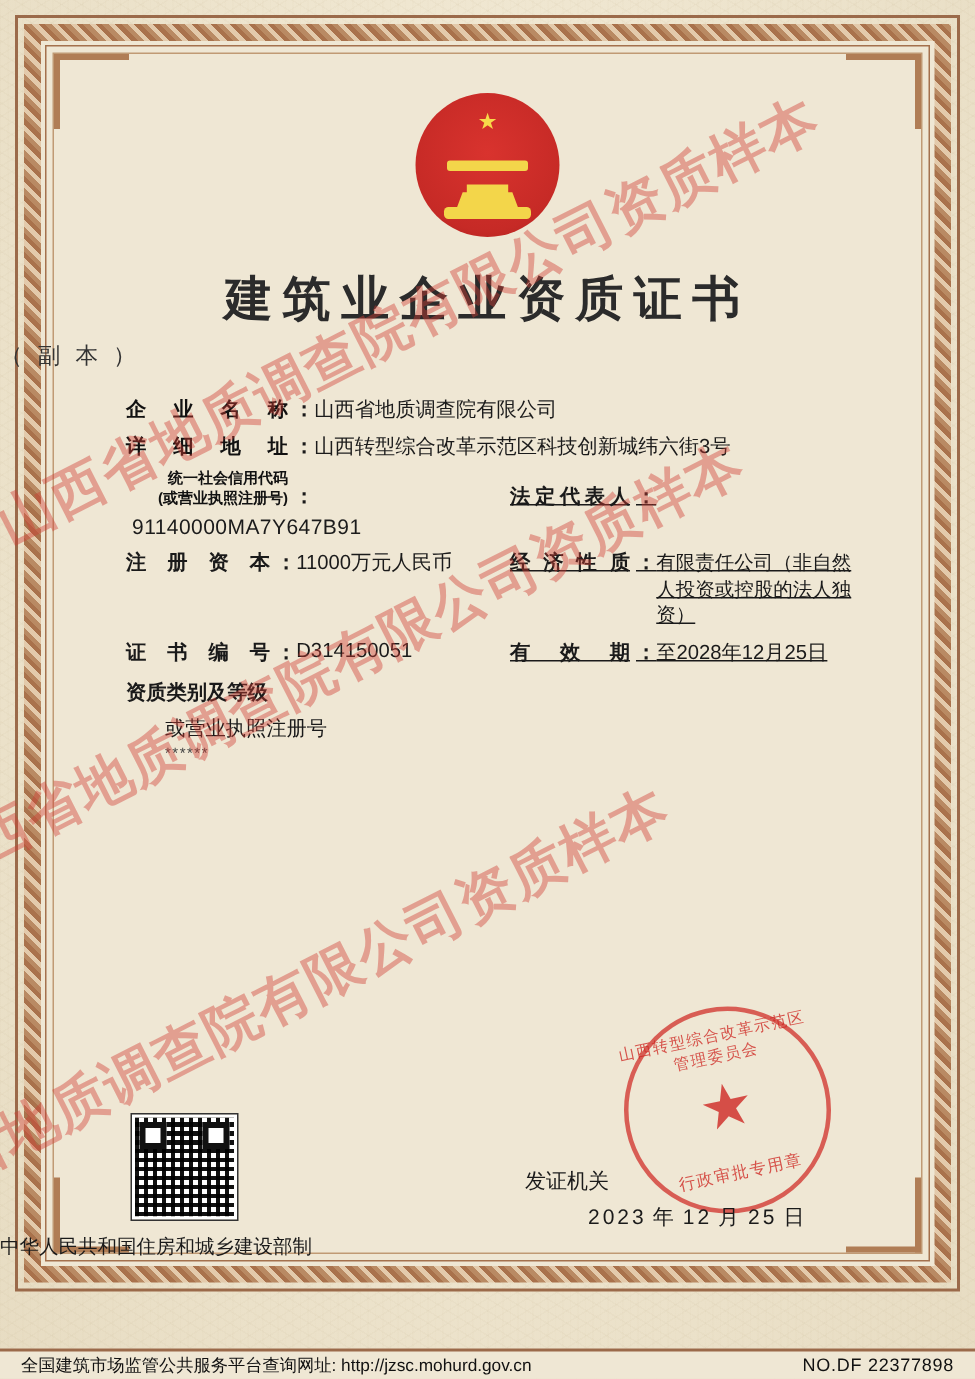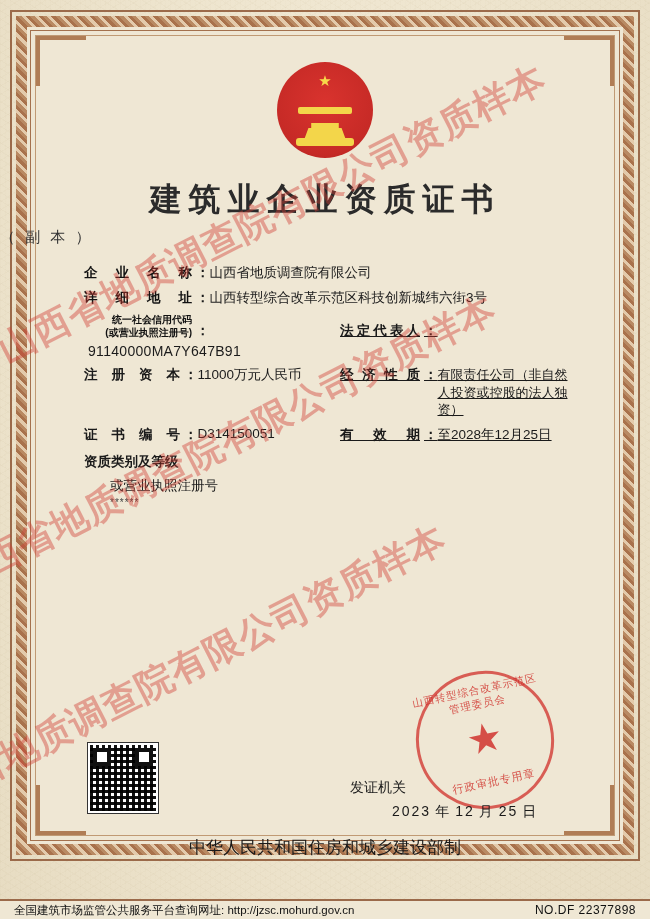--- a/index.html
+++ b/index.html
@@ -168,22 +168,22 @@
 
   
   .issuer{
     position:absolute;left:350px;bottom:122px;font-size:14px;color:#1a1a1a;font-weight:normal;
   }
   .datum{
     position:absolute;left:392px;bottom:98px;font-size:14px;color:#1a1a1a;letter-spacing:2px;
   }
   .datum span.d{margin:0 4px;}
   .ministry{
-    position:absolute;left:0;right:0;bottom:60px;text-align:center;
-    font-size:17px;color:#1a1a1a;
+    position:absolute;left:0;right:0;bottom:79px;text-align:left;
+    font-size:13px;color:#1a1a1a;
   }
   
   .footer{
     position:absolute;left:0;right:0;bottom:0;height:20px;
     background:#efe7d4;border-top:2px solid #9b6a4a;
     display:flex;align-items:center;justify-content:space-between;
     padding:0 14px;box-sizing:border-box;font-size:11.5px;color:#111;
   }
   .footer .right{font-size:12px;letter-spacing:.5px;}
 </style>

